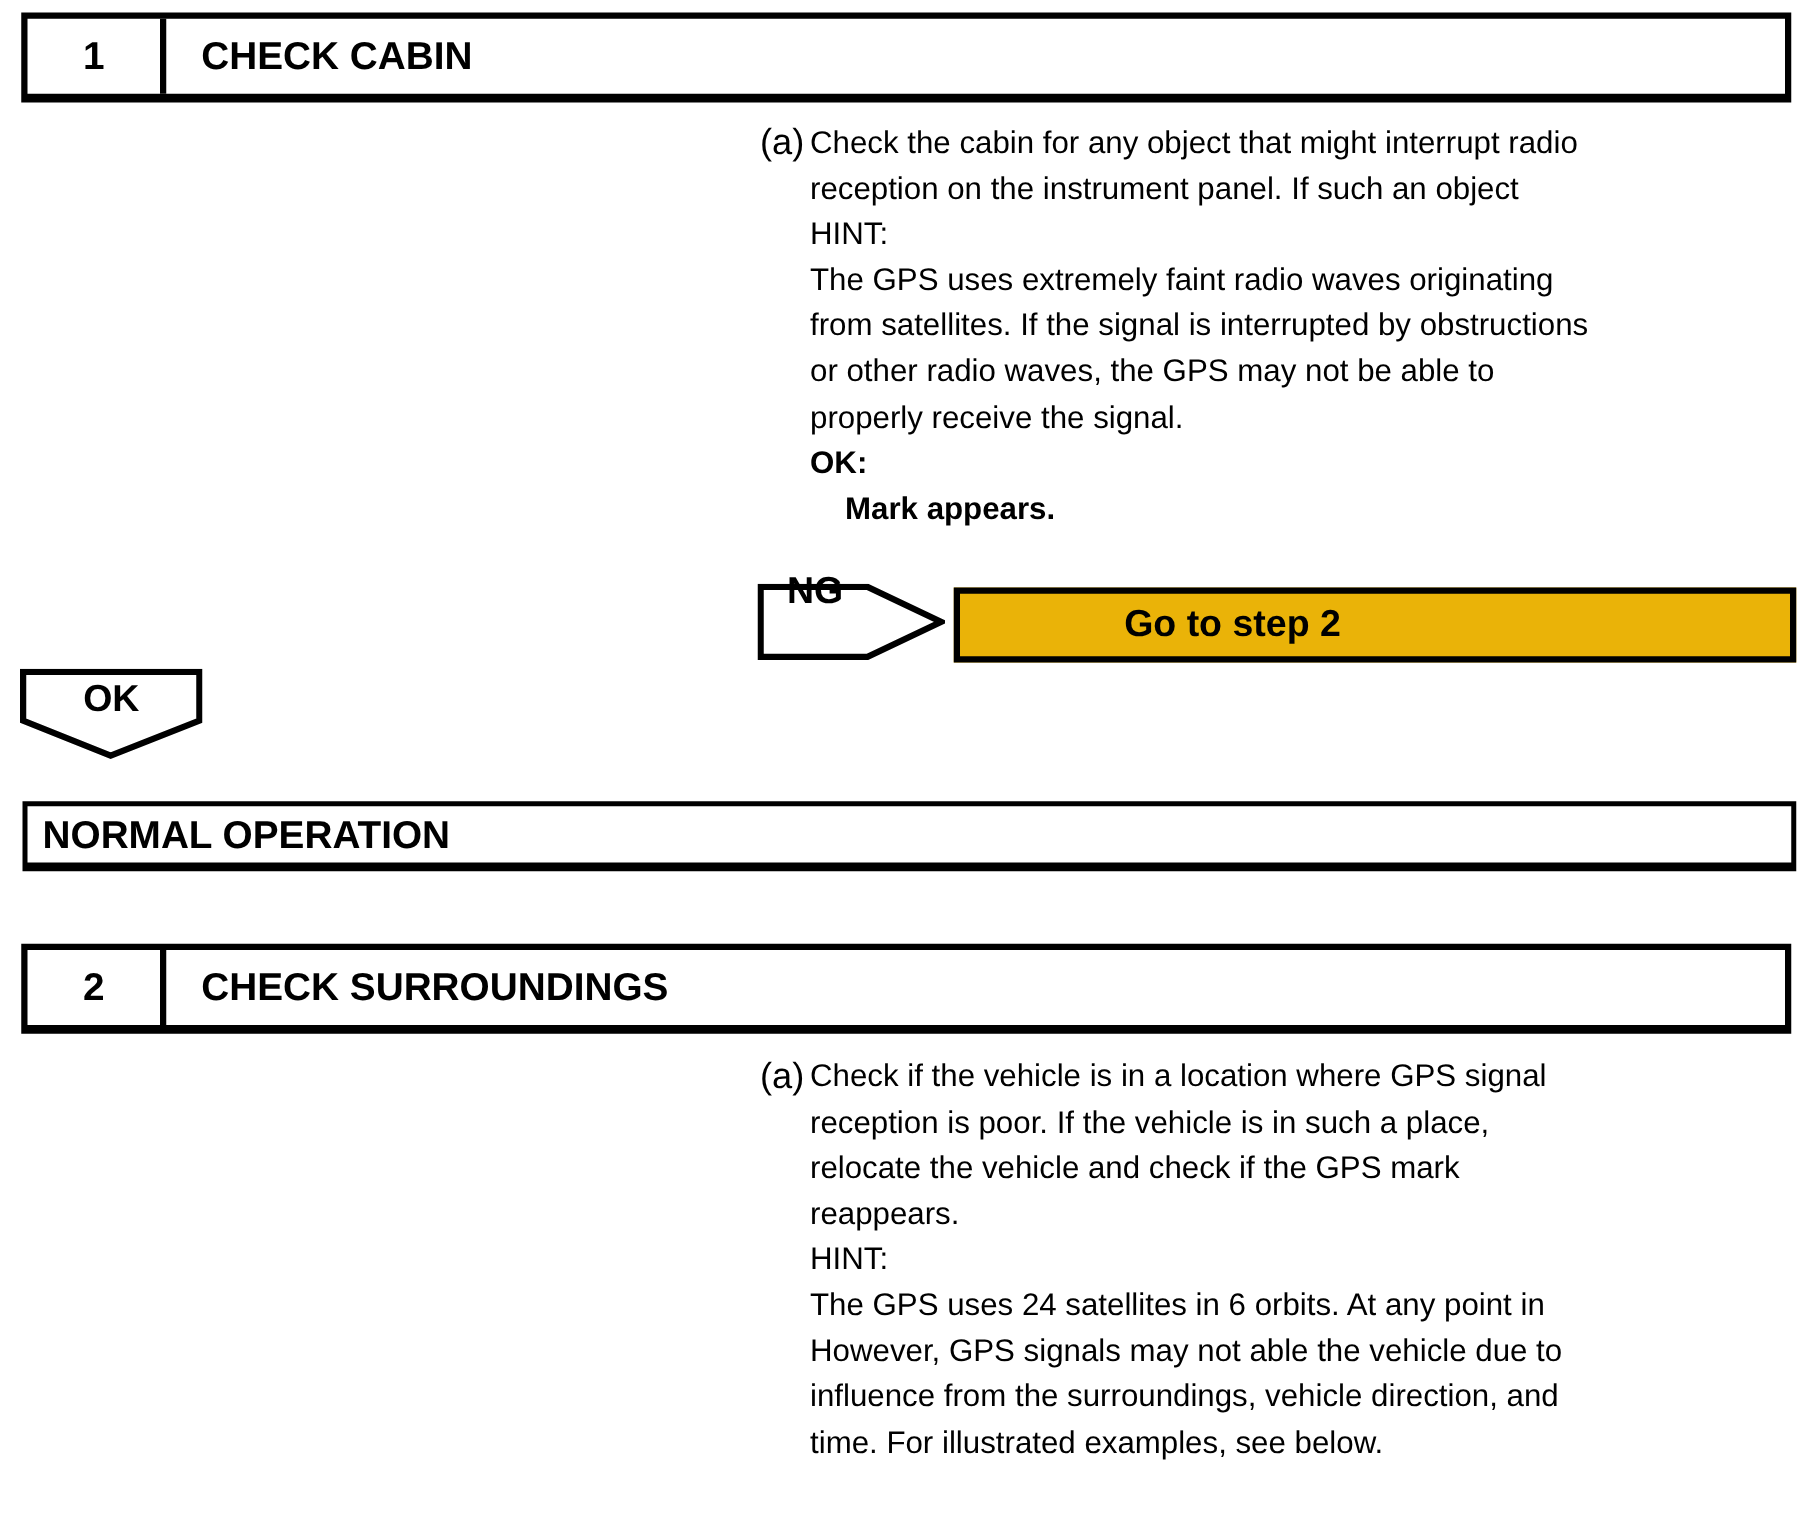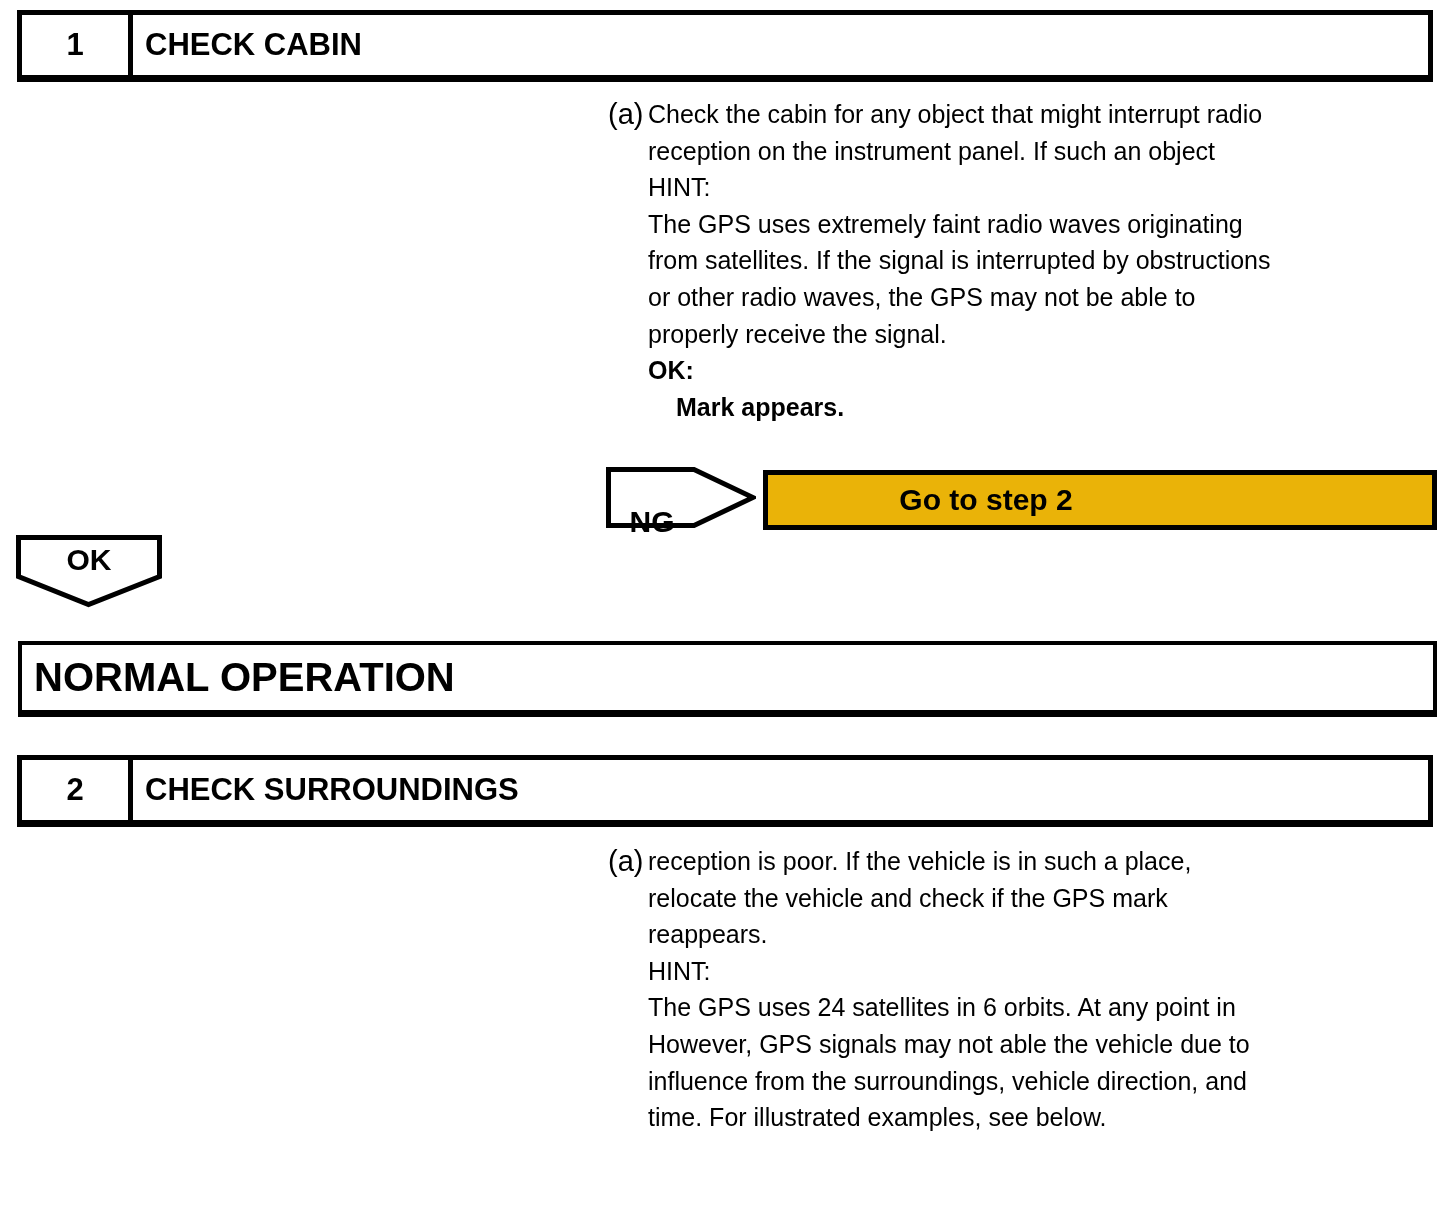--- a/index.html
+++ b/index.html
@@ -17,21 +17,21 @@
     border:5px solid #000;border-bottom-width:7px;
     box-sizing:border-box;display:flex;background:#fff;
   }
   .num-cell{
     width:106px;flex:0 0 106px;border-right:5px solid #000;
     display:flex;align-items:center;justify-content:center;
     font-weight:bold;font-size:31px;
   }
   .title-cell{
     flex:1;display:flex;align-items:center;
-    padding-left:12px;font-weight:bold;font-size:31px;
+    padding-left:28px;font-weight:bold;font-size:31px;
   }
   
   .marker{
     position:absolute;left:608px;
     font-size:29px;line-height:36.6px;
   }
   .body-block{
     position:absolute;left:648px;width:784px;
     font-size:25px;line-height:36.6px;
   }
@@ -46,24 +46,24 @@
     font-weight:bold;font-size:30px;
   }
   .action-box{
     position:absolute;left:763px;top:470px;width:674px;height:60px;
     border:5px solid #000;box-sizing:border-box;background:#eab308;
     display:flex;align-items:center;justify-content:center;
     padding-right:228px;
     font-weight:bold;font-size:30px;
   }
   .result-box{
-    position:absolute;left:18px;top:641px;width:1419px;height:76px;
+    position:absolute;left:18px;top:641px;width:1419px;height:56px;
     border:4px solid #000;border-bottom-width:7px;box-sizing:border-box;
     background:#fff;display:flex;align-items:center;padding-left:12px;
-    font-weight:bold;font-size:40px;
+    font-weight:bold;font-size:31px;
   }
 </style>
 </head>
 <body>
 
 <div class="canvas">
 
   <div class="step-header" style="top:10px;">
     <div class="num-cell">1</div>
     <div class="title-cell">CHECK CABIN</div>
@@ -78,38 +78,39 @@
       <div class="line">from satellites. If the signal is interrupted by obstructions</div>
       <div class="line">or other radio waves, the GPS may not be able to</div>
       <div class="line">properly receive the signal.</div>
       <div class="line bold">OK:</div>
       <div class="line bold indent">Mark appears.</div>
     </div>
 
   <svg class="shape" style="left:606px;top:467px;" width="150" height="61" viewBox="0 0 150 61">
     <polygon points="2.5,2.5 88,2.5 147,30.5 88,58.5 2.5,58.5"></polygon>
   </svg>
-  <div class="connector-label" style="left:606px;top:491px;width:92px;height:61px;">NG</div>
+  <div class="connector-label" style="left:606px;top:442px;width:92px;height:61px;">NG</div>
 
   <div class="action-box">Go to step 2</div>
 
   <svg class="shape" style="left:16px;top:535px;" width="146" height="73" viewBox="0 0 146 73">
     <polygon points="2.5,2.5 143.5,2.5 143.5,41.5 72.5,69.5 2.5,41.5"></polygon>
   </svg>
   <div class="connector-label" style="left:16px;top:538px;width:146px;height:44px;text-align:right;">OK</div>
 
   <div class="result-box">NORMAL OPERATION</div>
 
   <div class="step-header" style="top:755px;">
     <div class="num-cell">2</div>
     <div class="title-cell">CHECK SURROUNDINGS</div>
   </div>
 
   <div class="marker" style="top:843px;">(a)</div>
   <div class="body-block" style="top:843px;">
+      <div class="line">Check if the vehicle is in a location where GPS signal</div>
       <div class="line">reception is poor. If the vehicle is in such a place,</div>
       <div class="line">relocate the vehicle and check if the GPS mark</div>
       <div class="line">reappears.</div>
       <div class="line">HINT:</div>
       <div class="line">The GPS uses 24 satellites in 6 orbits. At any point in</div>
       <div class="line">However, GPS signals may not able the vehicle due to</div>
       <div class="line">influence from the surroundings, vehicle direction, and</div>
       <div class="line">time. For illustrated examples, see below.</div>
     </div>
 

